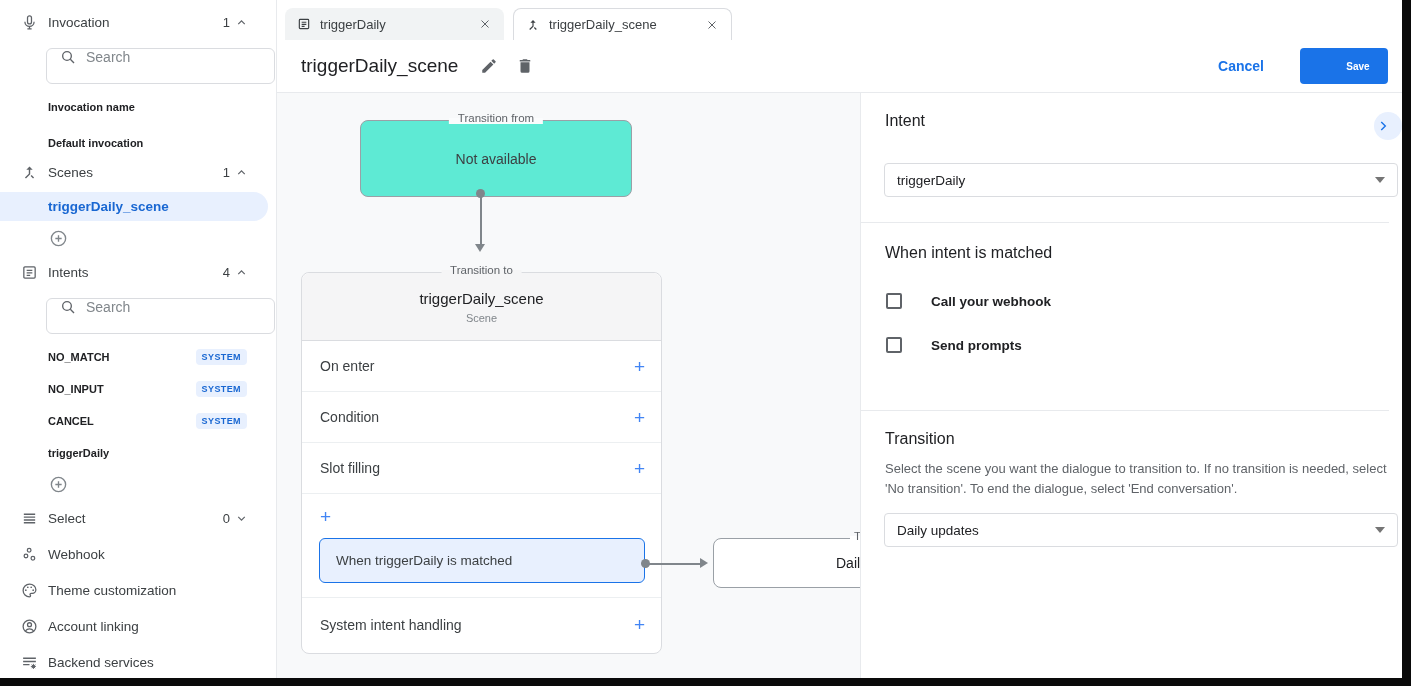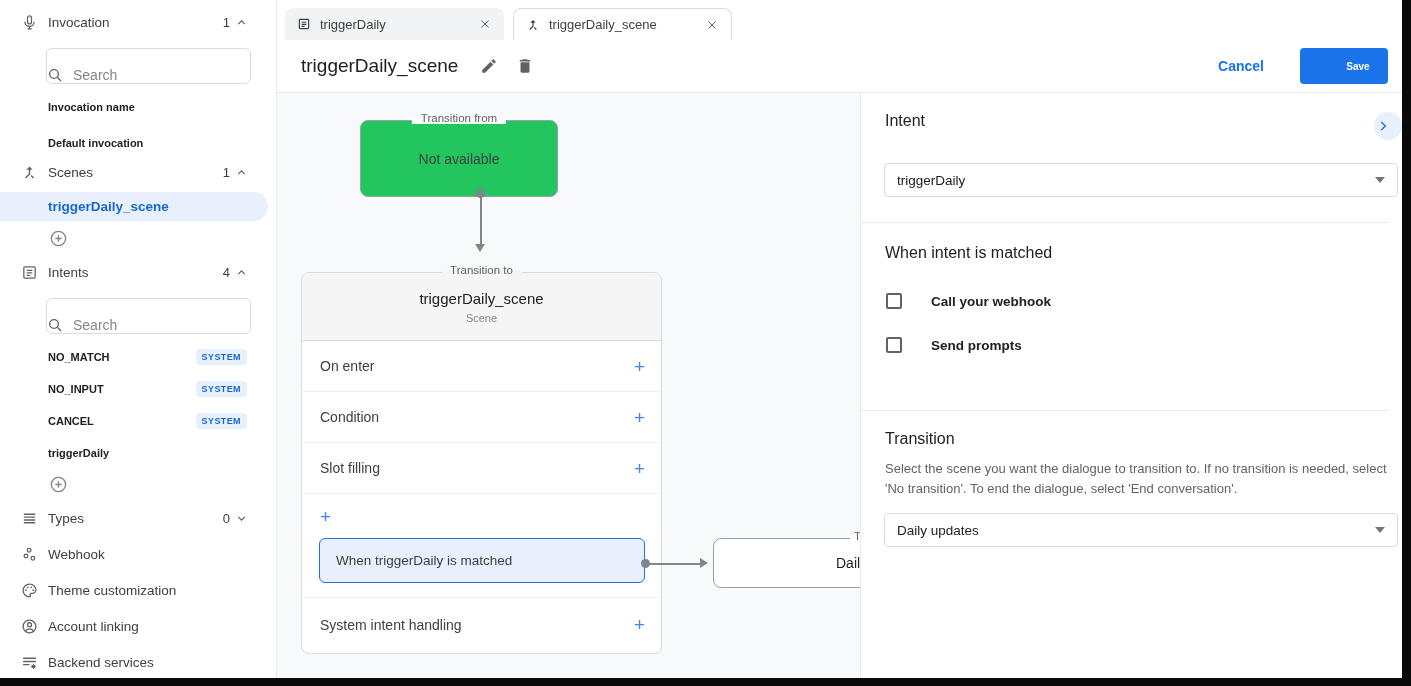--- a/index.html
+++ b/index.html
@@ -8,21 +8,21 @@
   .app { position:absolute; left:0; top:0; width:1402px; height:678px; background:#fff; overflow:hidden; }
 
   
   .sidebar { position:absolute; left:0; top:0; width:277px; height:100%; background:#fff; border-right:1px solid #e8eaed; }
   .srow { position:absolute; left:0; width:100%; height:28px; display:flex; align-items:center; }
   .srow .sicon { position:absolute; left:20px; width:18px; height:18px; display:flex; align-items:center; justify-content:center; }
   .srow .slabel { position:absolute; left:48px; font-size:13.5px; color:#3c4043; }
   .srow .scount { position:absolute; right:46px; font-size:13px; color:#3c4043; }
   .srow .schev { position:absolute; right:27px; width:14px; height:14px; display:flex; align-items:center; }
   .sitem { position:absolute; left:48px; font-size:11px; font-weight:700; color:#202124; height:20px; display:flex; align-items:center; }
-  .search-box { position:absolute; left:46px; width:205px; height:36px; border:1px solid #dadce0; border-radius:6px; background:#fff; display:flex; align-items:flex-end; }
+  .search-box { position:absolute; left:46px; width:229px; height:36px; border:1px solid #dadce0; border-radius:6px; background:#fff; display:flex; align-items:flex-start; padding-left:13px; }
   .search-box input { border:none; outline:none; font-size:14px; color:#3c4043; margin-left:10px; width:140px; font-family:"Liberation Sans",sans-serif; background:transparent; }
   .search-box input::placeholder { color:#80868b; }
   .scene-selected { position:absolute; left:0; width:268px; height:29px; background:#e8f0fe; border-radius:0 15px 15px 0; display:flex; align-items:center; }
   .scene-selected span { margin-left:48px; color:#1967d2; font-size:13.5px; font-weight:700; }
   .badge { position:absolute; right:29px; background:#e8f0fe; color:#1967d2; font-size:9px; font-weight:700; letter-spacing:.4px; padding:3px 6px; border-radius:4px; }
   .add-btn { position:absolute; left:49px; width:20px; height:20px; cursor:pointer; }
 
   
   .tabbar { position:absolute; left:277px; top:0; width:583px; height:40px; background:#fff; }
   .tab { position:absolute; top:8px; height:32px; width:219px; border-radius:8px 8px 0 0; display:flex; align-items:center; padding:0 12px; }
@@ -37,21 +37,21 @@
   .tool-icon { width:20px; height:20px; display:flex; align-items:center; justify-content:center; cursor:pointer; }
   .edit-ic { margin-left:21px; }
   .del-ic { margin-left:16px; }
   .toolbar-right { position:absolute; right:14px; display:flex; align-items:center; }
   .cancel-btn { color:#1a73e8; font-size:14px; font-weight:700; padding:8px 16px; cursor:pointer; }
   .save-btn { background:#1a73e8; color:#fff; font-size:10px; font-weight:700; width:88px; height:36px; border:none; border-radius:4px; margin-left:20px; cursor:pointer; display:flex; align-items:center; justify-content:center;padding-left:28px; }
 
   
   .canvas { position:absolute; left:277px; top:93px; width:583px; height:585px; background:#f8f9fa; overflow:hidden; }
   .legend { position:absolute; top:-9px; left:50%; transform:translateX(-50%); padding:0 9px; font-size:11.5px; color:#5f6368; white-space:nowrap; }
-  .from-box { position:absolute; left:83px; top:27px; width:198px; height:77px; background:#22c55e; border:1px solid #9aa0a6; border-radius:8px; }
+  .from-box { position:absolute; left:83px; top:27px; width:272px; height:77px; background:#5eead4; border:1px solid #9aa0a6; border-radius:8px; }
   .from-box .legend { background:linear-gradient(to bottom,#f8f9fa 50%,#fbfcfd 50%); }
   .from-content { width:100%; height:100%; display:flex; align-items:center; justify-content:center; font-size:14px; color:#3c4043; }
   .v-dot { position:absolute; left:199px; top:96px; width:9px; height:9px; border-radius:50%; background:#80868b; }
   .v-line { position:absolute; left:203px; top:104px; width:1.5px; height:48px; background:#80868b; }
   .v-arrow { position:absolute; left:198px; top:151px; width:0; height:0; border-left:5.5px solid transparent; border-right:5.5px solid transparent; border-top:8px solid #80868b; }
 
   .scene-card { position:absolute; left:24px; top:179px; width:361px; height:382px; background:#fff; border:1px solid #dadce0; border-radius:8px; }
   .scene-card .legend { background:linear-gradient(to bottom,#f8f9fa 50%,#f5f5f6 50%); }
   .scene-head { height:68px; background:#f5f5f6; border-bottom:1px solid #dadce0; border-radius:8px 8px 0 0; display:flex; flex-direction:column; align-items:center; justify-content:center; }
   .scene-head .stitle { font-size:15px; color:#202124; }
@@ -195,21 +195,21 @@
           <path d="M12 8v8M8 12h8"></path>
         </svg>
     </div>
 
     <div class="srow" style="top:504px;">
       <span class="sicon">
         <svg width="17" height="17" viewBox="0 0 24 24" fill="none" stroke="#5f6368" stroke-width="2">
             <path d="M4 6h16M4 10h16M4 14h16M4 18h16"></path>
           </svg>
       </span>
-      <span class="slabel">Types</span>
+      <span class="slabel">Select</span>
       <span class="scount">0</span>
       <span class="schev">
         <svg width="13" height="13" viewBox="0 0 24 24" fill="none" stroke="#5f6368" stroke-width="2.2">
             <path d="M6 9l6 6 6-6"></path>
           </svg>
       </span>
     </div>
 
     <div class="srow" style="top:540px;">
       <span class="sicon">

